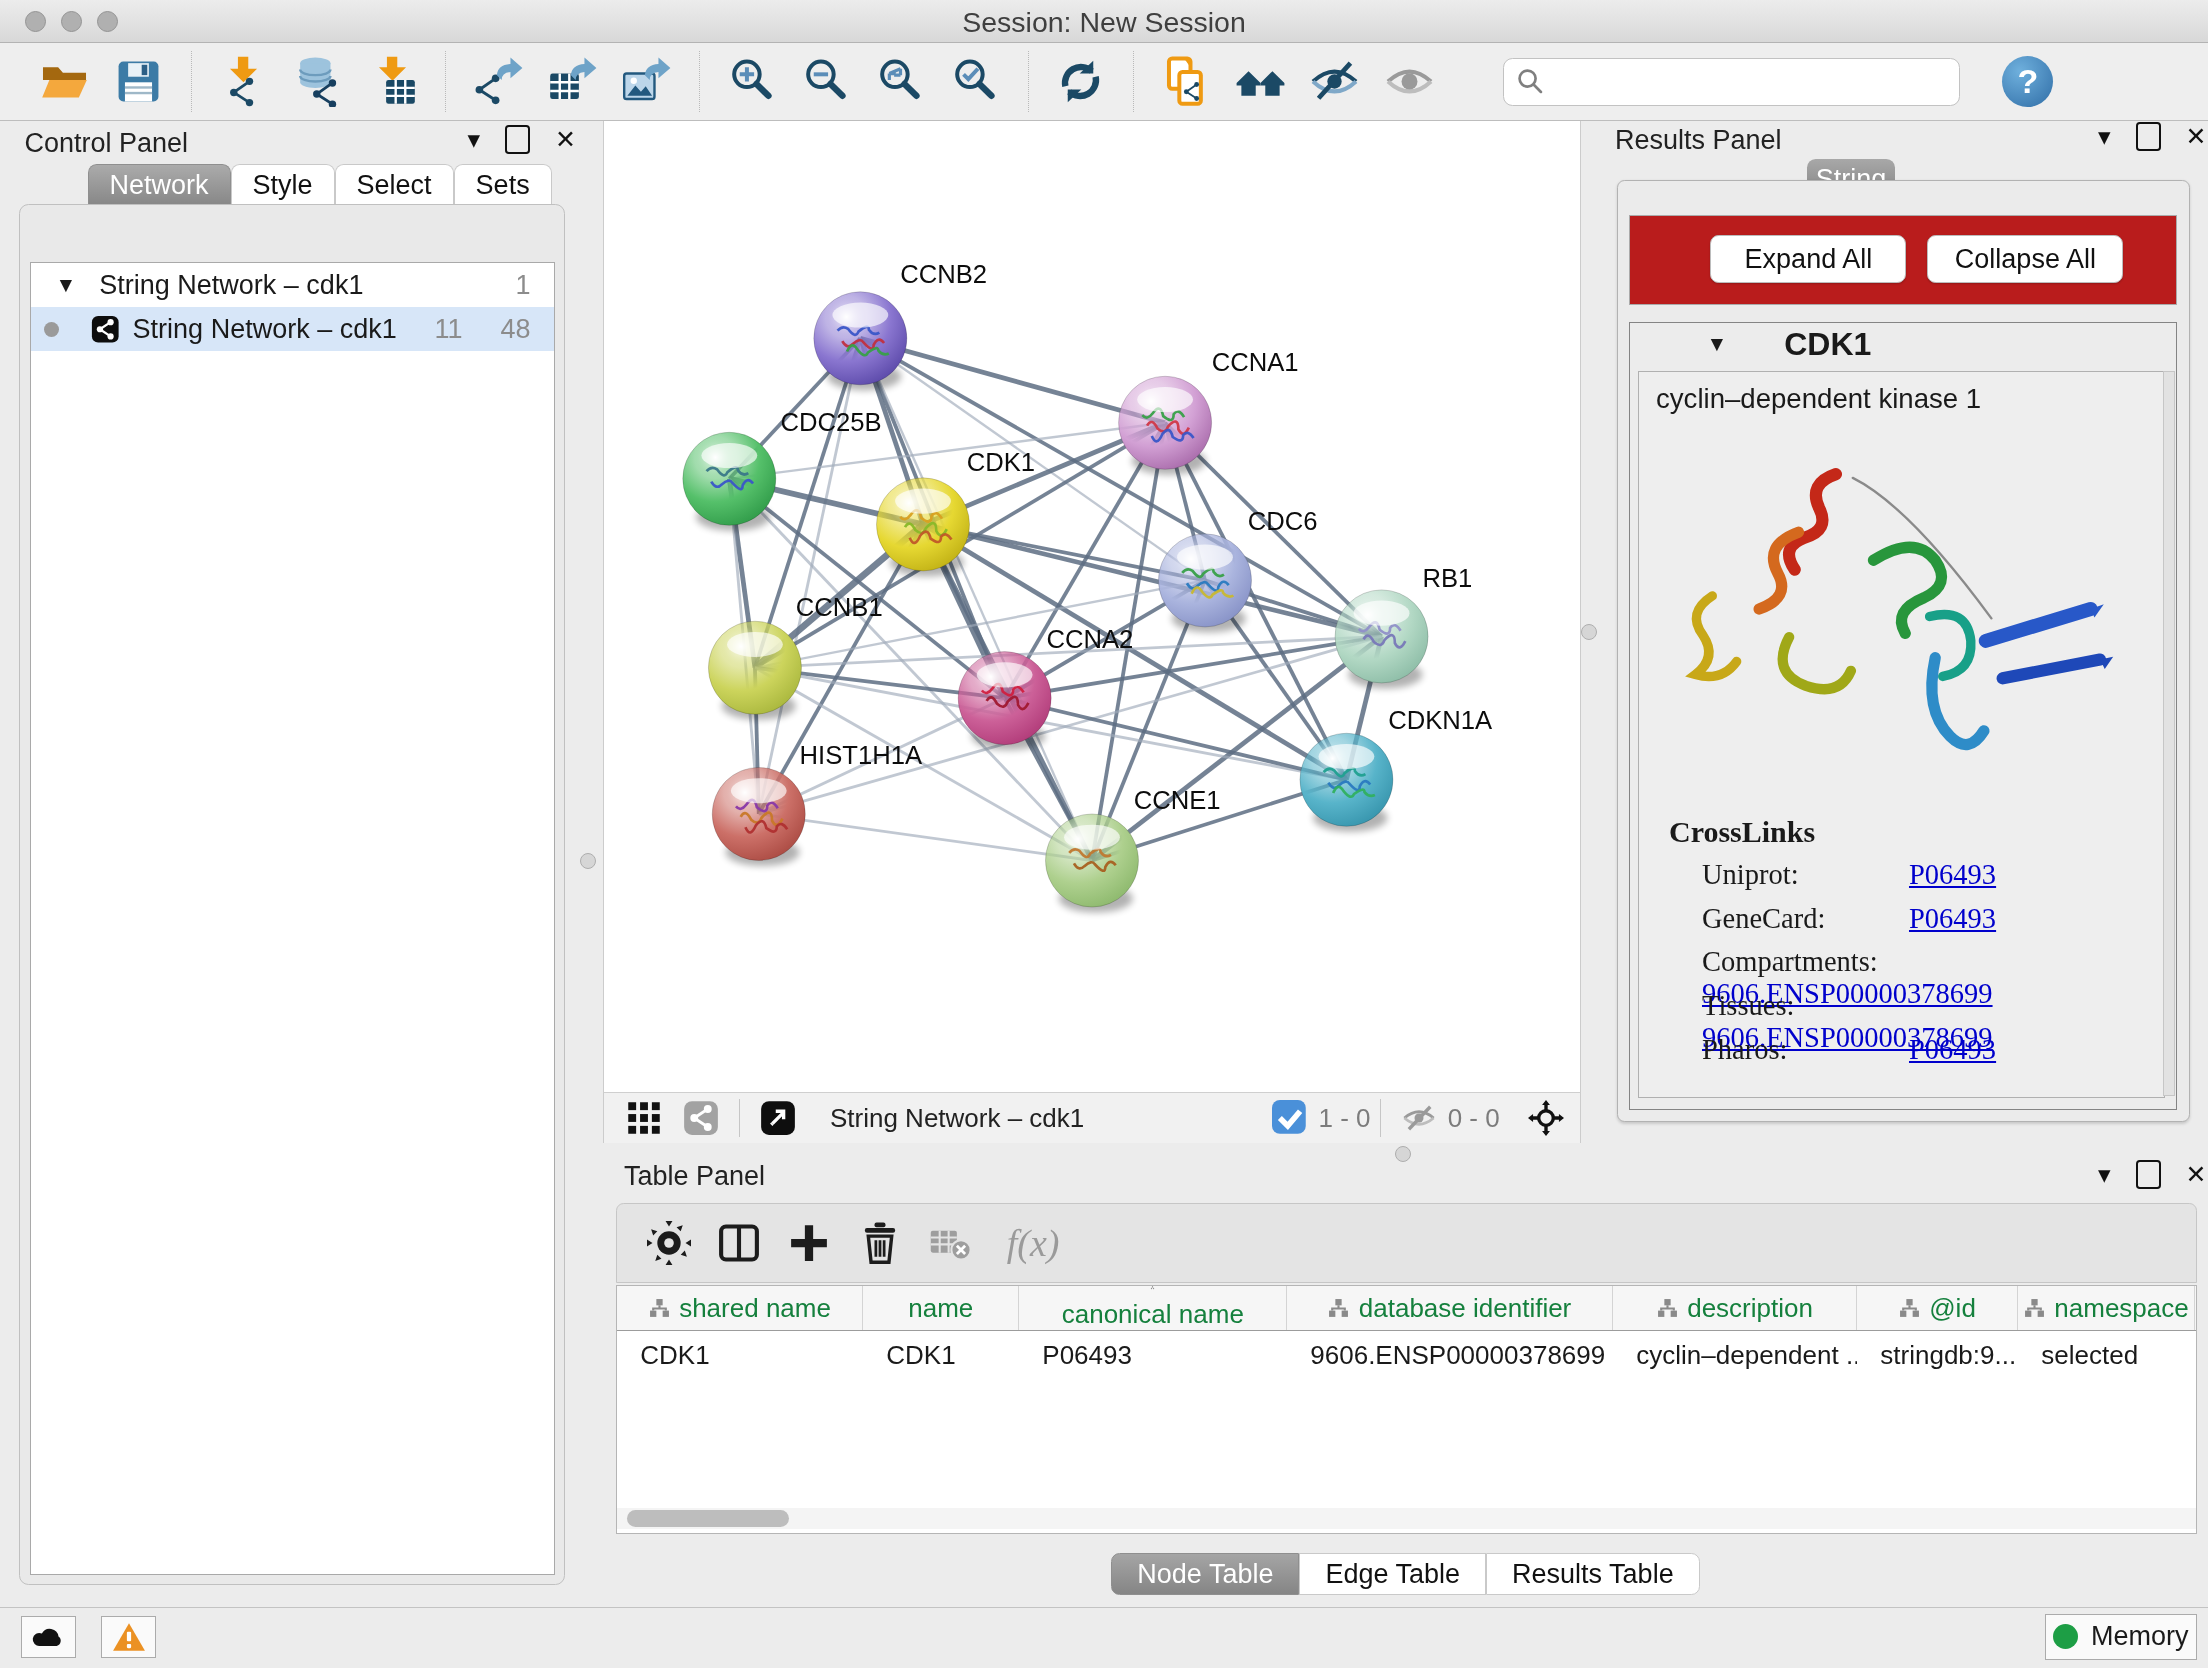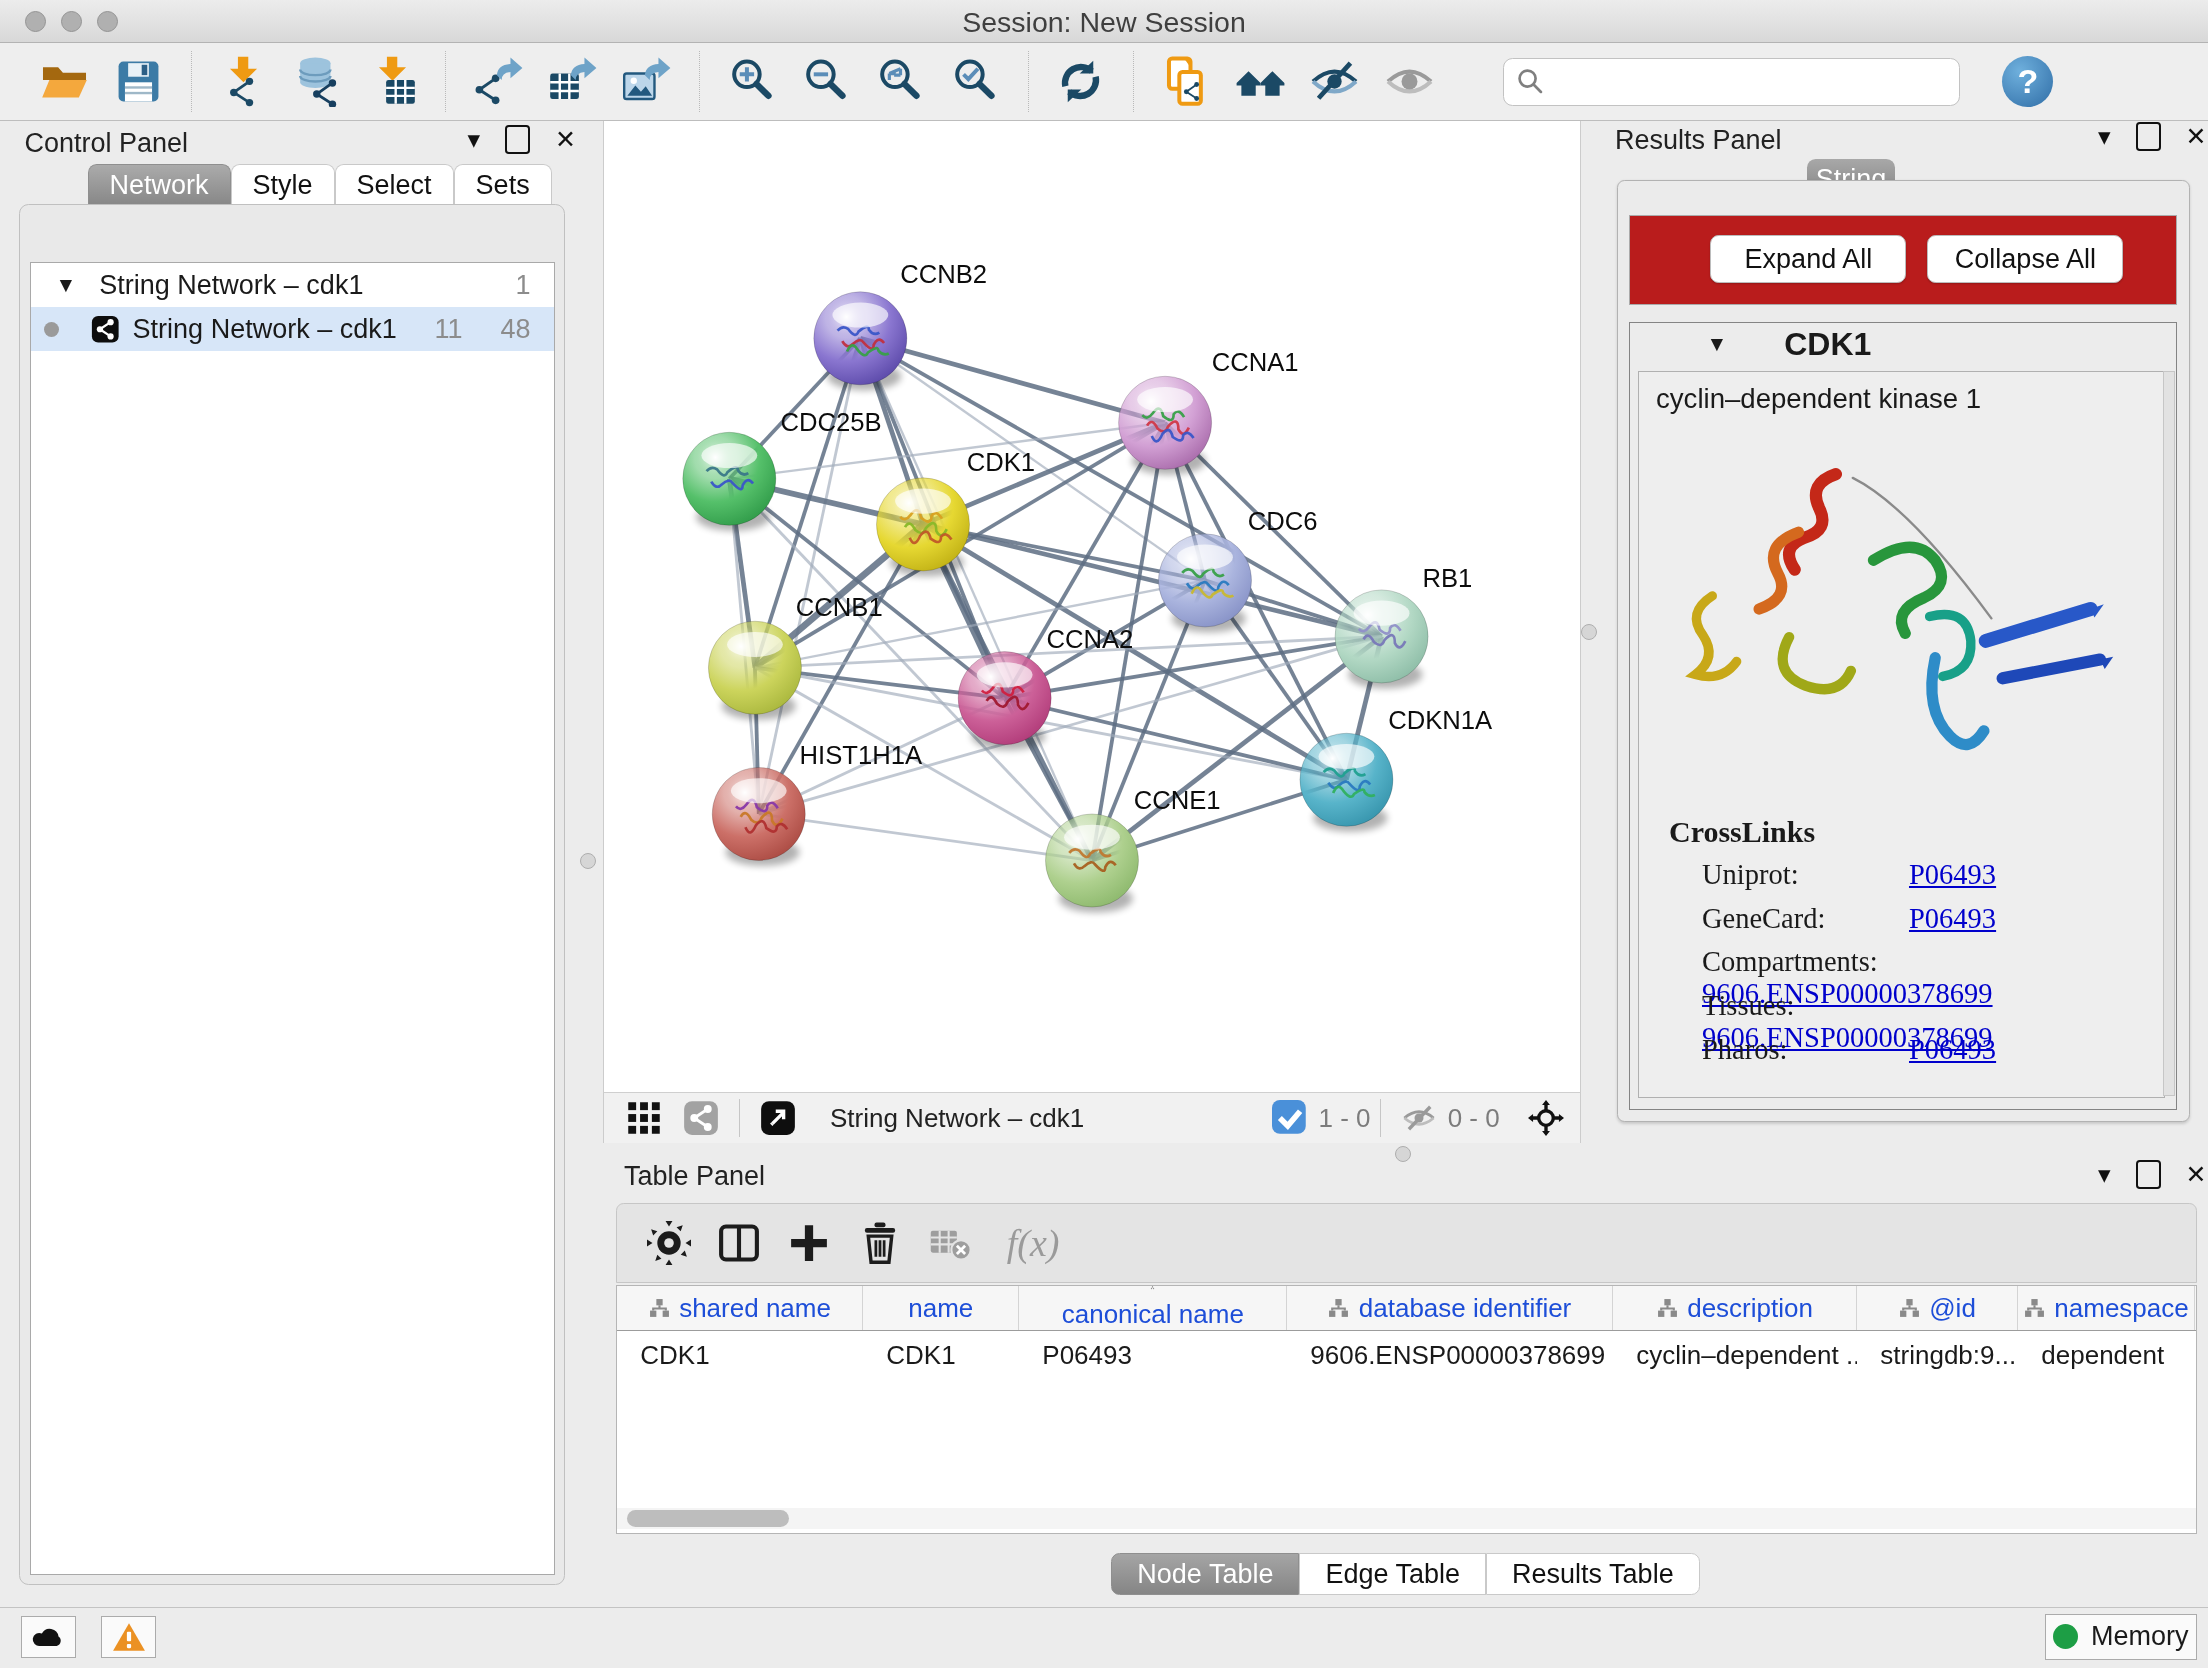--- a/index.html
+++ b/index.html
@@ -78,21 +78,21 @@
   .xl-row a{color:#0000cc;text-decoration:underline;}
   
   .tpanel{left:603px;top:1148px;width:1605px;height:459px;}
   .tp-toolbar{position:absolute;left:13.3px;top:55px;width:1581px;height:80px;background:#e4e4e4;
     border:1px solid #c6c6c6;border-radius:7.6px 7.6px 0 0;display:flex;align-items:center;padding-left:23px;box-sizing:border-box;}
   .tpbtn{width:57px;height:57px;display:flex;align-items:center;justify-content:center;margin-right:13.3px;}
   .tpbtn svg{width:44px;height:44px;}
   .fx{font-family:"Liberation Serif","DejaVu Serif",serif;font-style:italic;font-size:38px;color:#9a9a9a;}
   .tablebox{position:absolute;left:13.3px;top:137px;width:1581px;height:249px;background:#fff;border:1px solid #b5b5b5;box-sizing:border-box;}
   .thead{display:flex;height:44px;background:#f6f6f6;border-bottom:1.9px solid #9c9c9c;}
-  .th{display:flex;align-items:center;justify-content:center;gap:9.5px;font-size:26px;color:#1d4ed8;
+  .th{display:flex;align-items:center;justify-content:center;gap:9.5px;font-size:26px;color:#15803d;
     border-right:1px solid #d4d4d4;box-sizing:border-box;overflow:hidden;white-space:nowrap;}
   .trow{display:flex;height:48px;}
   .td{font-size:26px;display:flex;align-items:center;padding-left:23px;box-sizing:border-box;overflow:hidden;white-space:nowrap;}
   .hscroll{position:absolute;left:0px;bottom:3.8px;width:1579px;height:21px;background:#f4f4f4;}
   .hthumb{position:absolute;left:9.5px;top:1.9px;width:162px;height:17px;border-radius:8.6px;background:#bdbdbd;}
   .btabs{position:absolute;left:0;top:405px;width:100%;display:flex;justify-content:center;}
   .btab{height:40px;padding:0 25px;display:flex;align-items:center;font-size:27px;background:#fff;
     border:1px solid #c9c9c9;color:#111;}
   .btab:first-child{border-radius:8.6px 0 0 8.6px;text-align:center;}
   .btab:last-child{border-radius:0 8.6px 8.6px 0;}
@@ -764,21 +764,21 @@
         </div>
       </div>
     <div id="table-body">
         <div class="trow">
           <div class="td" style="width: 246px;">CDK1</div>
           <div class="td" style="width: 156px;">CDK1</div>
           <div class="td" style="width: 268px;">P06493</div>
           <div class="td" style="width: 326px;">9606.ENSP00000378699</div>
           <div class="td" style="width: 244px;">cyclin–dependent ...</div>
           <div class="td" style="width: 161px;">stringdb:9...</div>
-          <div class="td" style="width: 177px;">dependent</div>
+          <div class="td" style="width: 177px;">selected</div>
         </div>
       </div>
     <div class="hscroll">
         <div class="hthumb"></div>
       </div>
   </div>
   <div class="btabs" id="bottom-tabs">
       <div class="btab active">Node Table</div>
       <div class="btab">Edge Table</div>
       <div class="btab">Results Table</div>

